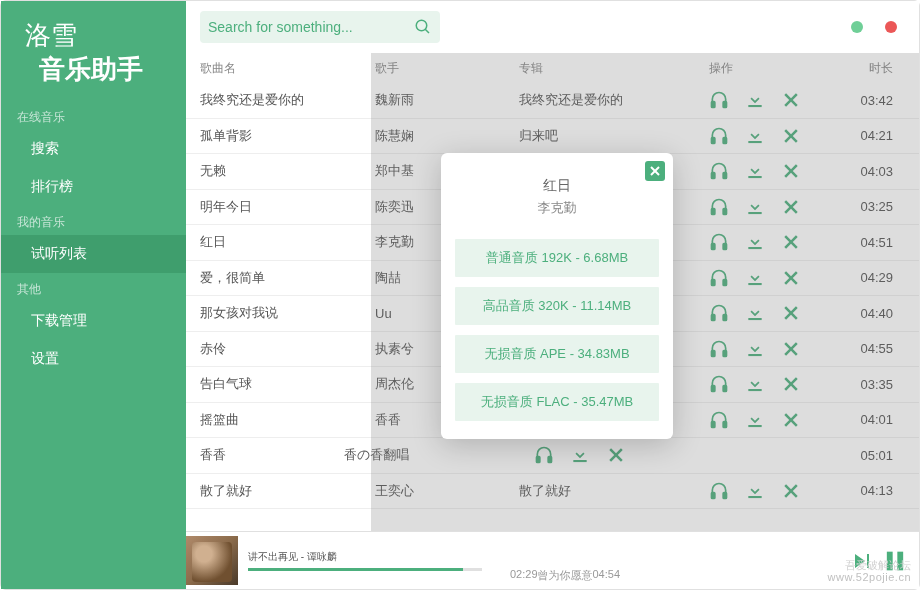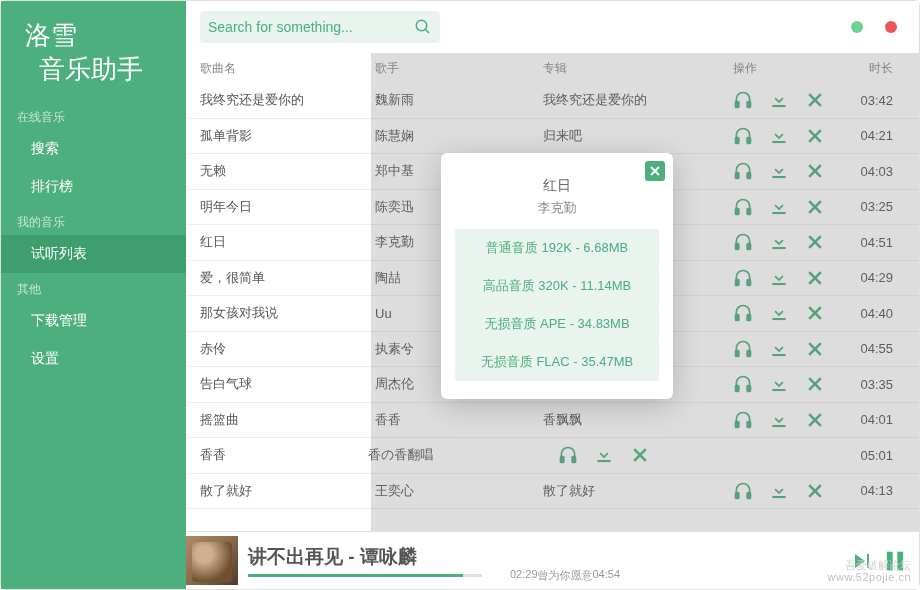--- a/index.html
+++ b/index.html
@@ -1,58 +1,58 @@
 <!DOCTYPE html>
 <html><head>
 <meta charset="utf-8">
 <style>
   * { margin: 0; padding: 0; box-sizing: border-box; font-family: "Microsoft YaHei", "PingFang SC", sans-serif; }
   body { width: 920px; height: 590px; overflow: hidden; background: #fff; }
   .app { width: 920px; height: 590px; display: flex; border: 1px solid #e0e0e0; border-radius: 6px; position: relative; }
   .sidebar { width: 185px; background: #4caf7d; color: #fff; display: flex; flex-direction: column; padding-top: 10px; }
   .logo { font-size: 26px; padding: 8px 24px 14px 24px; line-height: 1.3; font-family: "STKaiti","KaiTi",cursive; }
-  .logo div:nth-child(2){ padding-left: 14px; }
+  .logo div:nth-child(2){ padding-left: 14px; font-weight: bold; }
   .nav-section { font-size: 12px; color: #c8e6d8; padding: 8px 16px 4px 16px; }
   .nav-item { font-size: 14px; padding: 10px 16px 10px 30px; cursor: pointer; color: #fff; }
   .nav-item.active { background: #3f9e6d; }
   .main { flex: 1; display: flex; flex-direction: column; position: relative; background: #fff; }
   .topbar { height: 52px; display: flex; align-items: center; padding: 0 14px; gap: 2px; }
   .search { flex: 0 0 240px; height: 32px; background: #e8f4ed; border-radius: 4px; display: flex; align-items: center; padding: 0 8px; }
   .search input { flex: 1; border: none; background: transparent; outline: none; font-size: 14px; color: #4caf7d; }
   .search input::placeholder { color: #4caf7d; }
   .search-icon { width: 18px; height: 18px; color: #4caf7d; }
   .window-dots { margin-left: auto; display: flex; gap: 22px; padding-right: 8px;}
   .dot { width: 12px; height: 12px; border-radius: 50%; }
   .dot.green { background: #6fcf97; }
   .dot.red { background: #eb5757; }
   .table-header { display: flex; padding: 0 14px; font-size: 12px; color: #888; height: 30px; align-items: center; position: relative; }
   .col-name { flex: 0 0 175px; }
   .col-artist { flex: 0 0 144px; }
-  .col-album { flex: 0 0 190px; margin-left: 24px; }
+  .col-album { flex: 0 0 190px; }
   .col-actions { flex: 0 0 120px; }
   .col-duration { flex: 1; text-align: right; padding-right: 12px;}
   .tracks { flex: 1; overflow: hidden; }
   .track-row { display: flex; padding: 0 14px; height: 35.5px; align-items: center; font-size: 13px; color: #555; border-bottom: 1px solid #eee; }
   .actions { display: flex; gap: 16px; align-items: center; }
   .action-ico { width: 20px; height: 20px; color: #4caf7d; cursor: pointer; }
   .player { height: 58px; border-top: 1px solid #e0e0e0; display: flex; align-items: center; padding: 0 10px 0 0; gap: 10px; position: relative; }
   .player-cover { width: 52px; height: 49px; background: linear-gradient(135deg,#b08a6a 0%,#8a6a4a 50%,#4a3a2a 100%); position: relative; overflow:hidden; }
   .player-cover::after { content:""; position:absolute; left:6px; top:6px; width:40px; height:40px; background: radial-gradient(circle at 30% 30%, #d0b090 20%, #705030 70%); border-radius:4px; }
-  .player-info { flex: 1; font-size: 19px; color: #555; font-weight: bold; }
+  .player-info { flex: 1; font-size: 10px; color: #555; }
   .progress-bar { margin-top:4px; height: 3px; width: 234px; background: #e0e0e0; position: relative; }
   .progress-fill { height:100%; background:#4caf7d; width:92%; }
   .player-meta { position:absolute; left: 64px; bottom:6px; font-size:11px; color:#999; display:flex; width: 630px; justify-content:center;}
   .player-controls { display:flex; gap:6px; color:#4caf7d; align-items:center; }
   .pc-btn { width:24px; height:24px; cursor:pointer; }
   .overlay { position:absolute; left:185px; top:52px; right:0; bottom:58px; background: rgba(120,120,120,0.25); }
   .modal { position:absolute; left:440px; top:152px; width:232px; background:#fff; border-radius:6px; box-shadow:0 6px 30px rgba(0,0,0,0.2); padding: 14px 14px 18px 14px; }
   .modal-close { position:absolute; right:8px; top:8px; width:20px; height:20px; background:#4caf7d; color:#fff; border-radius:3px; display:flex; align-items:center; justify-content:center; font-size:12px; cursor:pointer; }
   .modal-title { text-align:center; font-size:14px; color:#666; padding: 10px 0 4px 0;}
   .modal-sub { text-align:center; font-size:13px; color:#888; padding-bottom: 12px;}
-  .quality-btn { display:block; width:100%; margin-top:0; padding:10px 0; text-align:center; background:#e8f4ed; color:#4caf7d; border:none; border-radius:1px; font-size:13px; cursor:pointer;}
+  .quality-btn { display:block; width:100%; margin-top:10px; padding:10px 0; text-align:center; background:#e8f4ed; color:#4caf7d; border:none; border-radius:1px; font-size:13px; cursor:pointer;}
   .watermark { position:absolute; right:8px; bottom:6px; font-size:11px; color:#c0c0c0; letter-spacing:0.5px; }
   .watermark2 { position:absolute; right:8px; bottom:16px; font-size:11px; color:#d0d0d0; }
   svg { display:block; }
 </style>
 </head>
 <body>
 
 <div class="app">
 
   <div class="sidebar">

